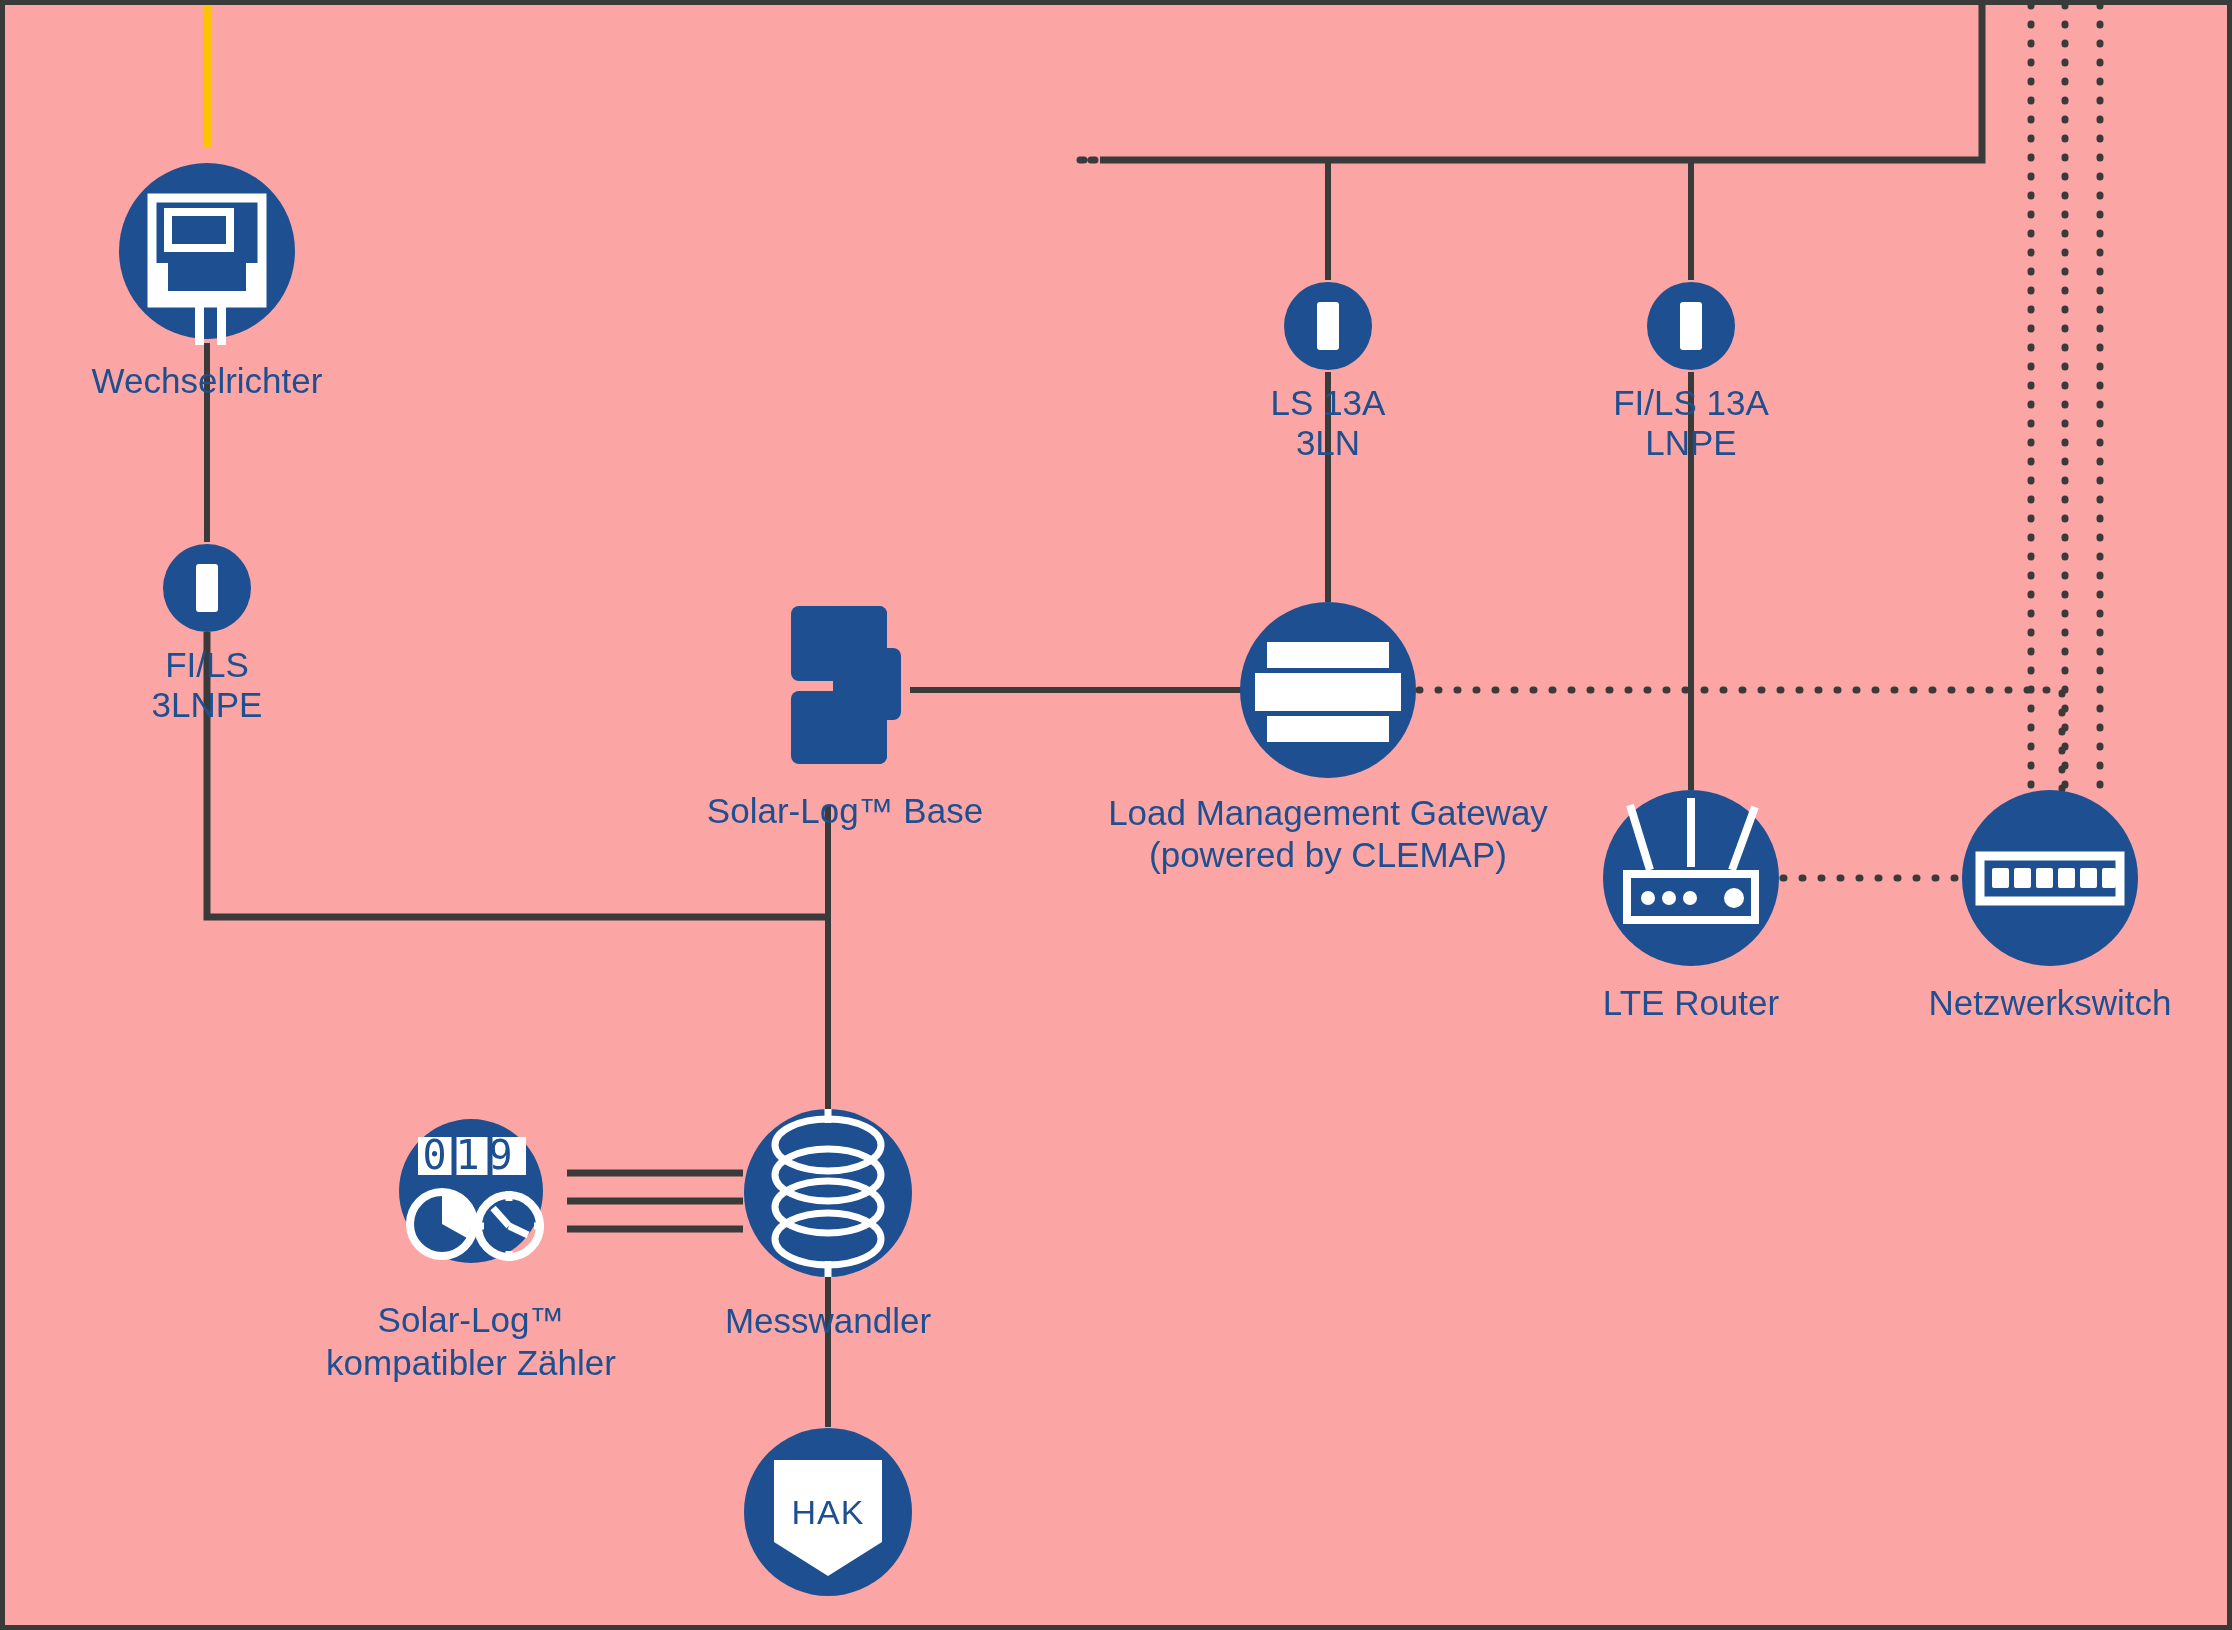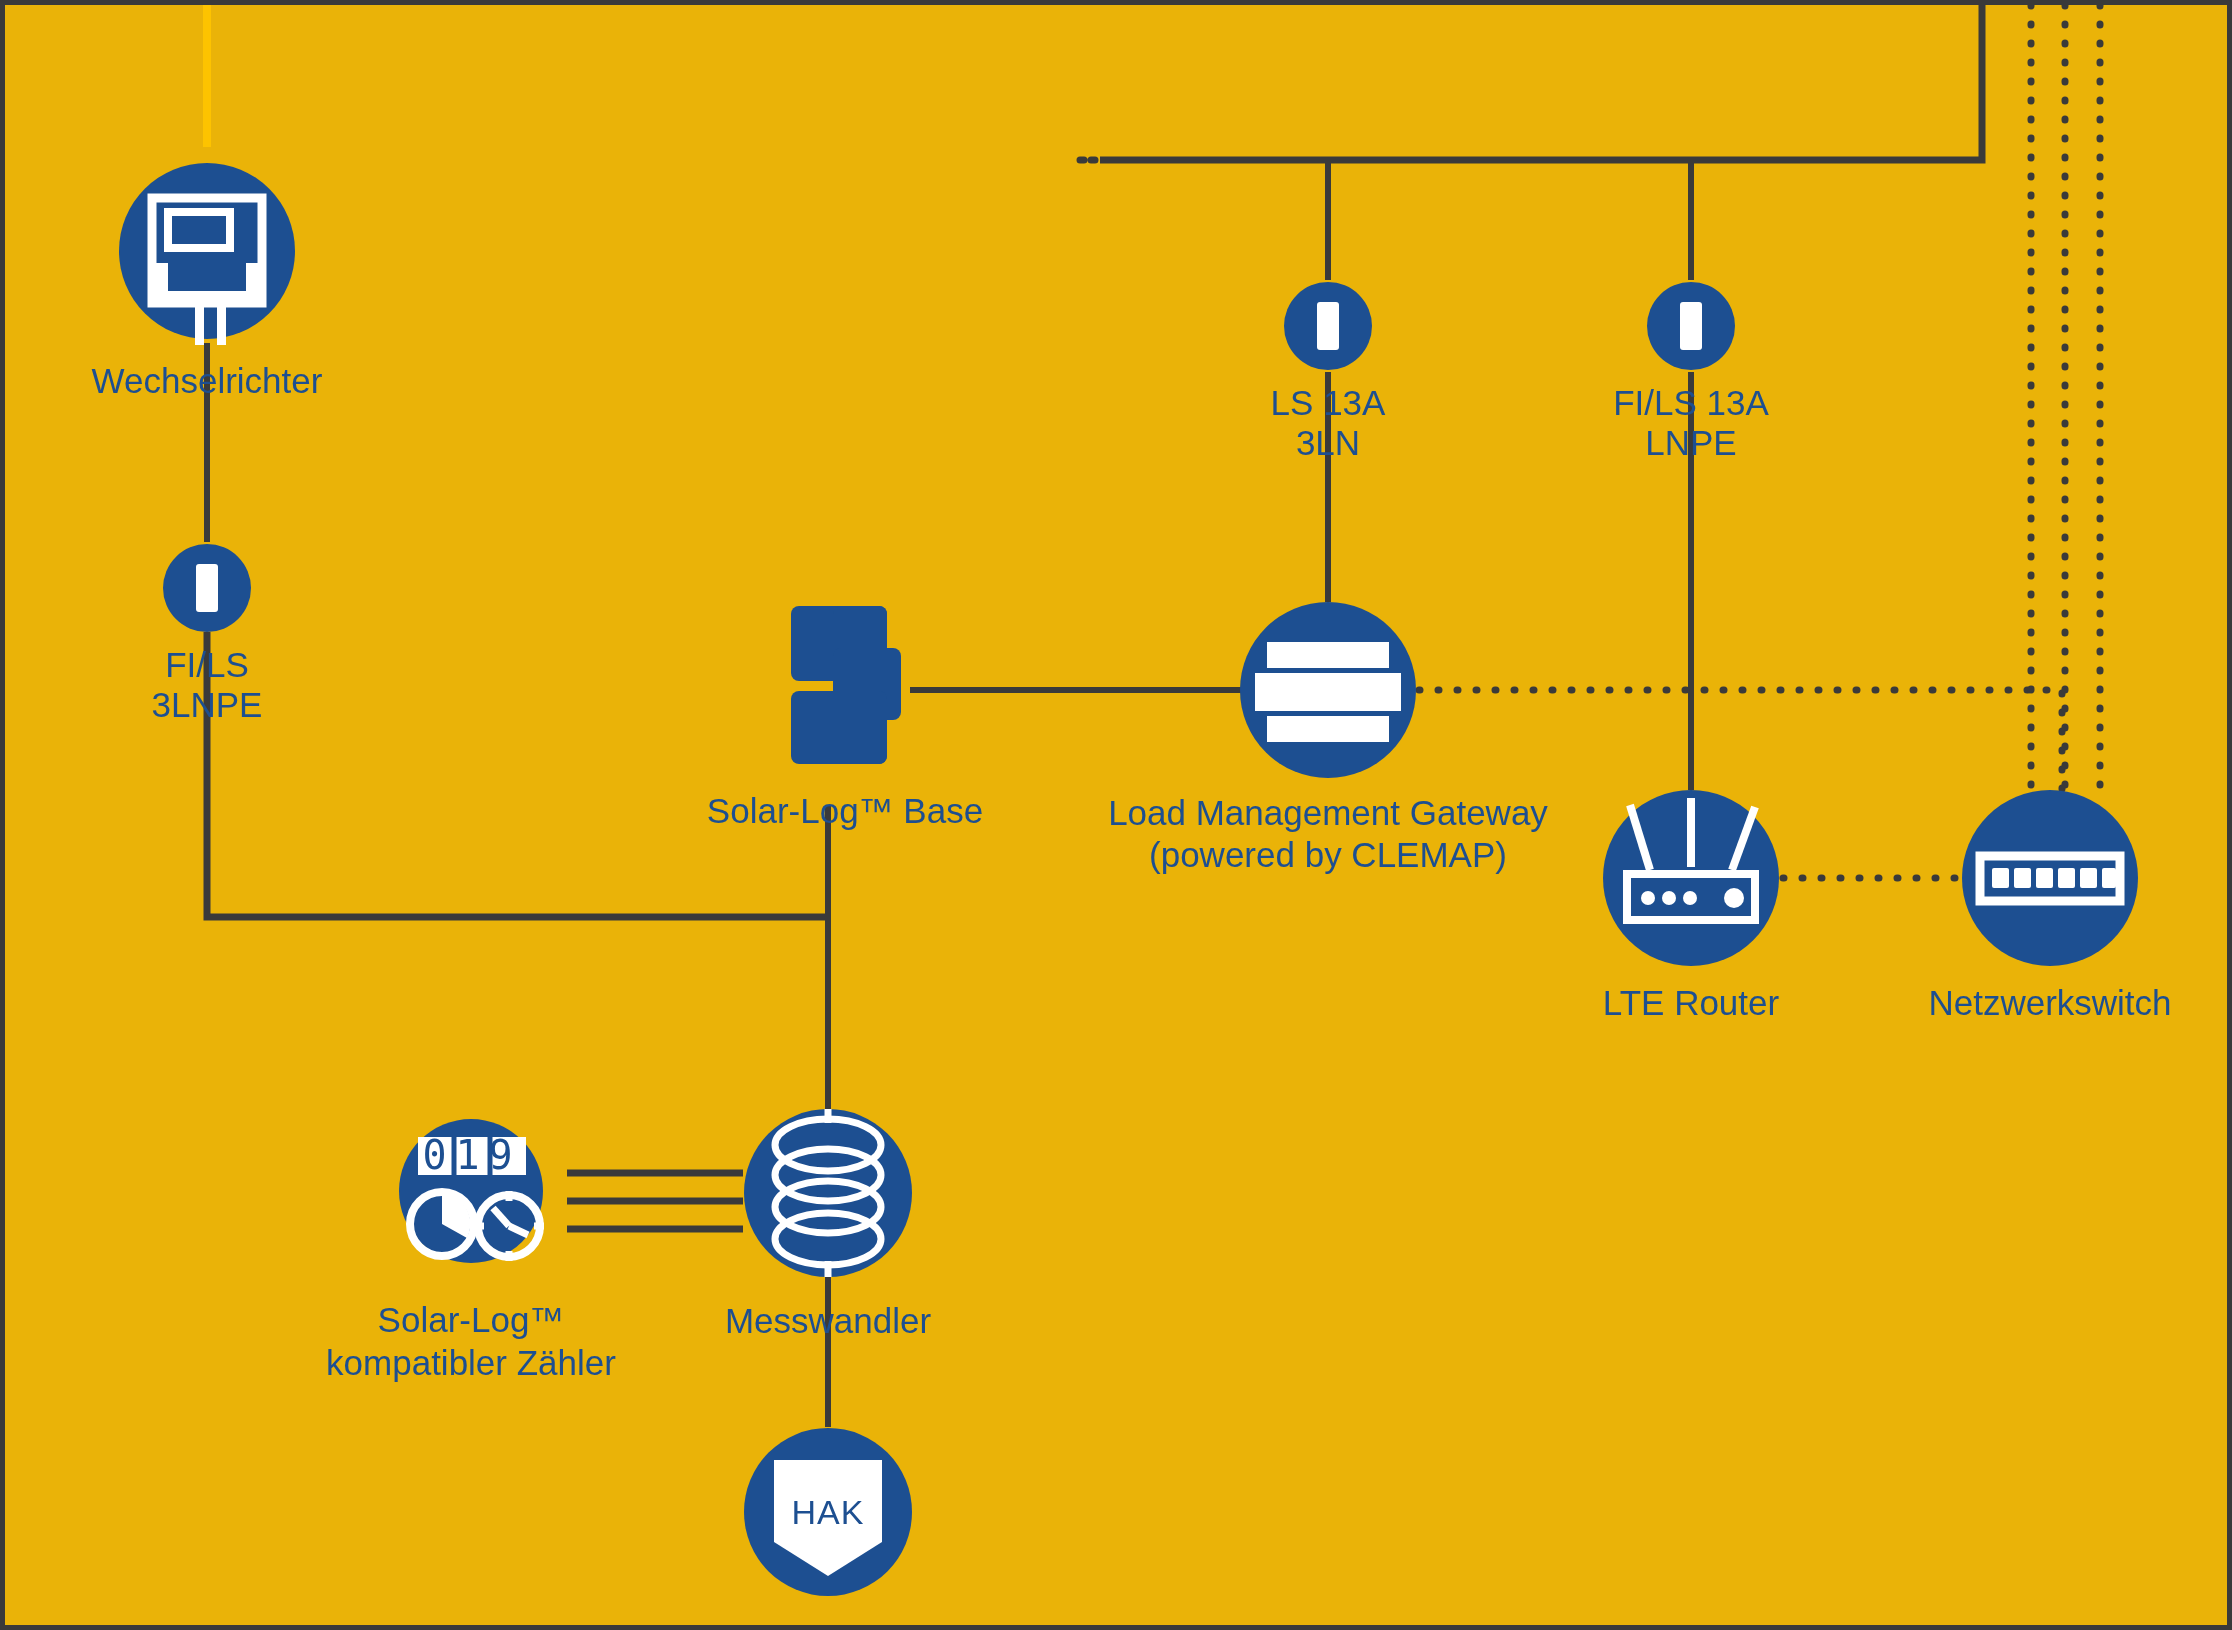--- a/index.html
+++ b/index.html
@@ -1,20 +1,20 @@
 <!DOCTYPE html>
 <html><head>
 <meta charset="utf-8">
 <style>
   html,body{margin:0;padding:0;background:#ffffff;}
   body{
     font-family:"Liberation Sans", sans-serif;
     width:2232px;height:1630px;overflow:hidden;
   }
-  #stage{position:relative;width:2232px;height:1630px;background:#eab308;
+  #stage{position:relative;width:2232px;height:1630px;background:#fca5a5;
          box-sizing:border-box;border:5px solid #3a3a3a;}
   svg#diagram{position:absolute;left:0;top:0;width:2232px;height:1630px;display:block;}
   .lbl{fill:#1d4f91;font-family:"Liberation Sans",sans-serif;font-size:35px;text-anchor:middle;}
   .hak-txt{fill:#1d4f91;font-family:"Liberation Sans",sans-serif;font-size:34px;text-anchor:middle;letter-spacing:1px;}
   .digit{fill:#1d4f91;font-family:"DejaVu Sans Mono",monospace;font-size:40px;text-anchor:middle;}
 </style>
 </head>
 <body>
 
 <div id="stage">

